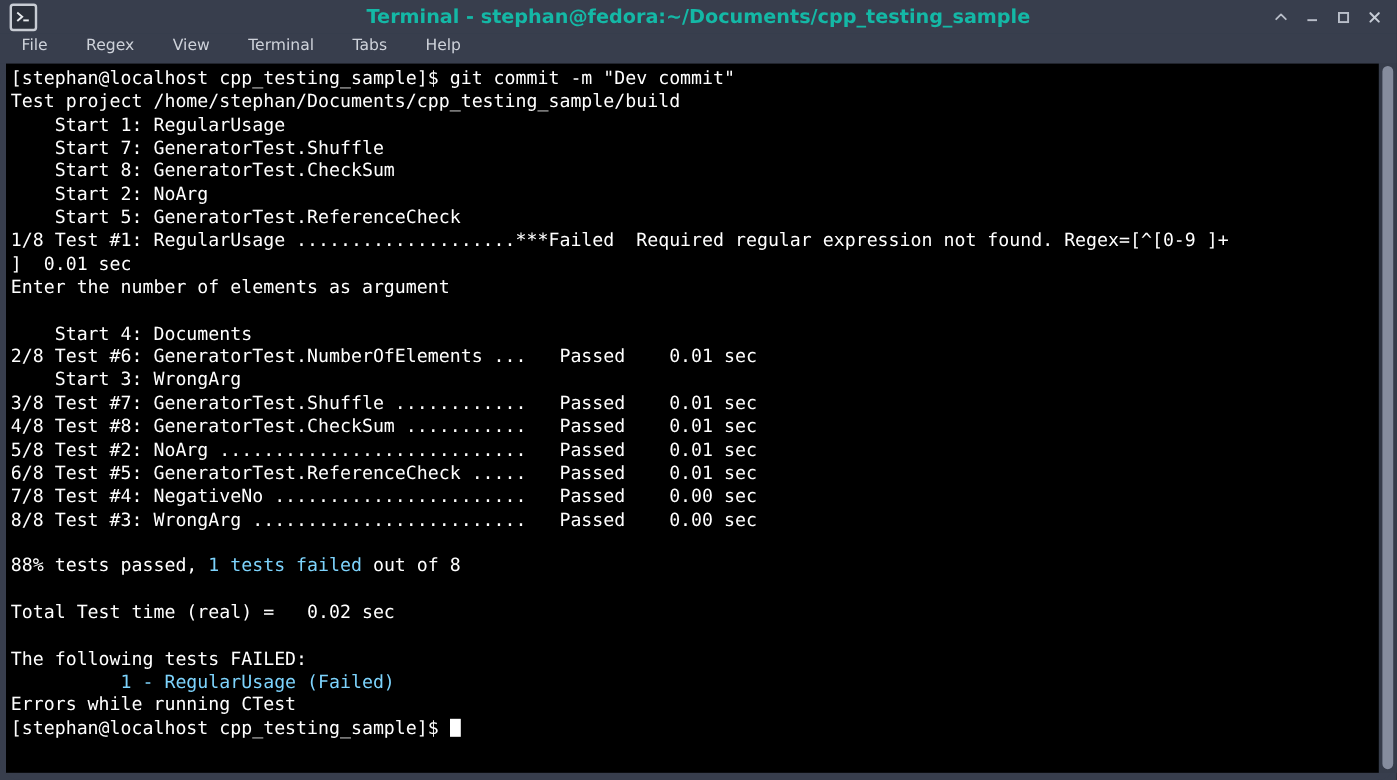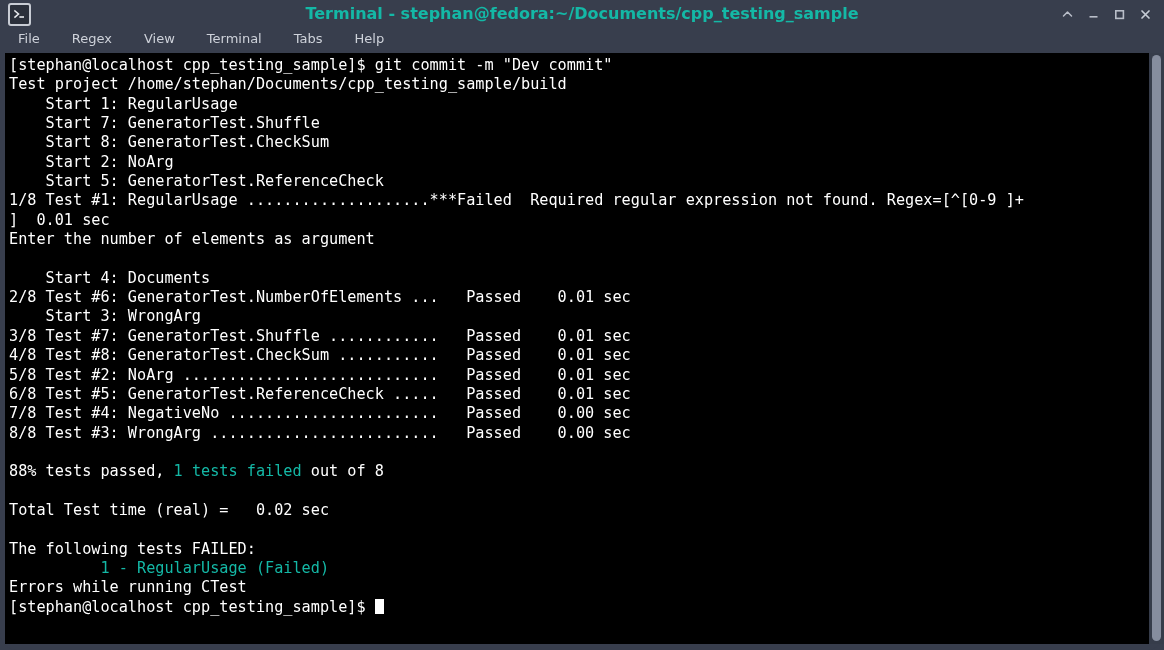--- a/index.html
+++ b/index.html
@@ -112,21 +112,21 @@
   pre.term-text {
     margin: 0;
     padding: 0;
     font-family: "DejaVu Sans Mono", monospace;
     font-size: 15.2px;
     line-height: 19.35px;
     color: #ffffff;
     white-space: pre;
     letter-spacing: 0px;
   }
-  .red { color: #14b8a6; }
+  .red { color: #7dd3fc; }
   .cursor {
     display: inline-block;
     width: 9px;
     height: 15px;
     background: #ffffff;
     vertical-align: -2px;
   }
   
   .scrollbar {
     width: 15px;

